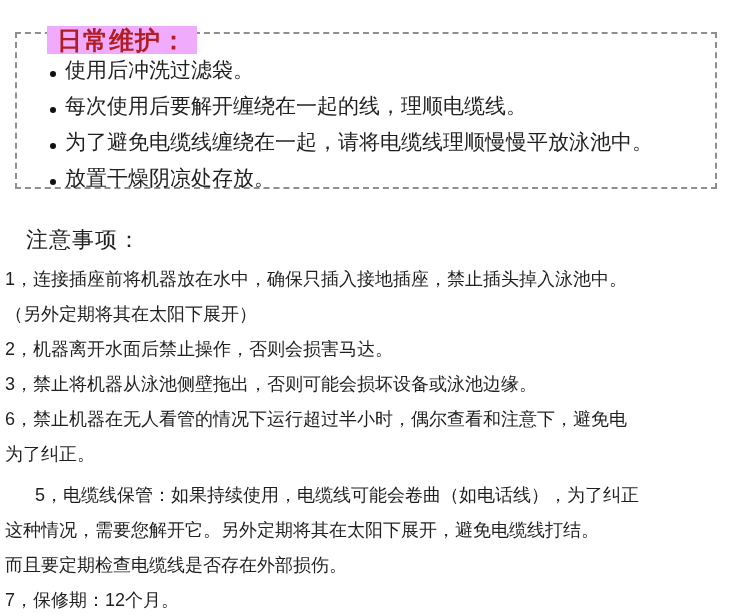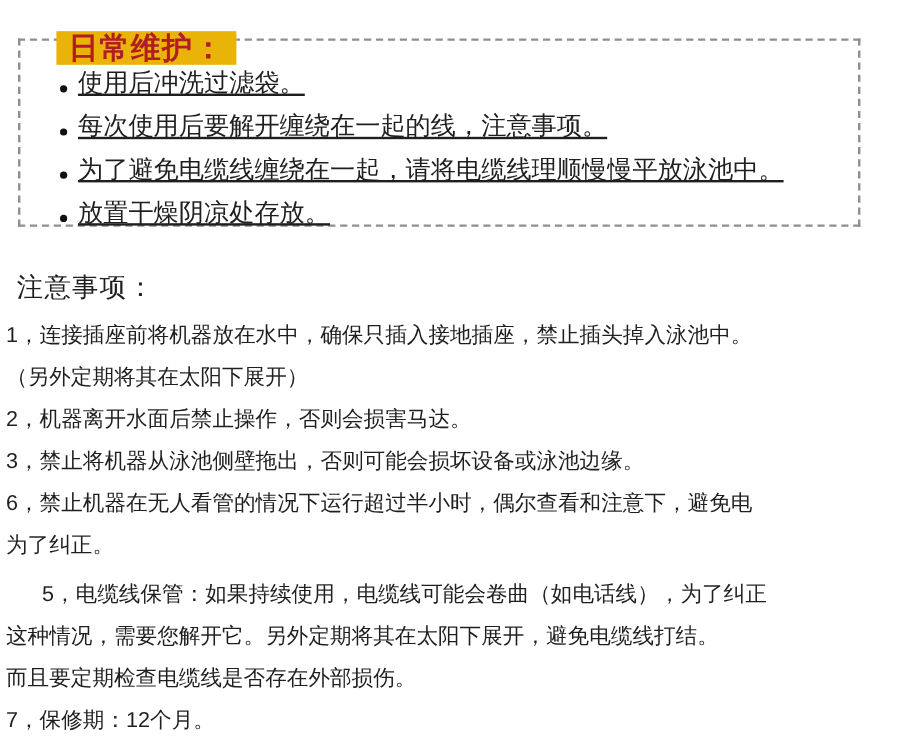--- a/index.html
+++ b/index.html
@@ -24,60 +24,60 @@
     margin: 32px 0 0 15px;
     width: 702px;
     height: 157px;
     border: 2px dashed #8f8f8f;
     padding: 25px 10px 0 33px;
   }
   .box-title {
     position: absolute;
     top: -8px;
     left: 30px;
-    background: #eab308;
+    background: #f0abfc;
     padding: 0 10px;
     color: #b01e24;
     font-size: 25px;
     line-height: 28px;
     font-weight: bold;
     letter-spacing: 1px;
     white-space: nowrap;
   }
   .box-list {
     list-style: none;
   }
   .box-item {
     display: flex;
     align-items: flex-start;
     font-size: 21px;
     line-height: 22px;
     margin-bottom: 14px;
     white-space: nowrap;
-    text-decoration: underline;
   }
   .bullet {
     flex: 0 0 auto;
     width: 6px;
     height: 6px;
     border-radius: 50%;
     background: #111111;
     margin: 12px 9px 0 0;
   }
 
   
   .notes {
     margin-top: 33px;
   }
   .notes-heading {
     font-size: 22px;
     line-height: 35px;
     padding-left: 14px;
     margin-bottom: 5px;
     letter-spacing: 1px;
+    margin-left: 12px;
   }
   .note-line {
     font-size: 18px;
     line-height: 35px;
     padding-left: 5px;
     white-space: nowrap;
   }
   .note-line.gap-before {
     margin-top: 6px;
     padding-left: 35px;
@@ -90,21 +90,21 @@
 
   <div class="maintenance-box">
     <div class="box-title">日常维护：</div>
     <ul class="box-list">
       <li class="box-item">
         <span class="bullet"></span>
         <span>使用后冲洗过滤袋。</span>
       </li>
       <li class="box-item">
         <span class="bullet"></span>
-        <span>每次使用后要解开缠绕在一起的线，注意事项。</span>
+        <span>每次使用后要解开缠绕在一起的线，理顺电缆线。</span>
       </li>
       <li class="box-item">
         <span class="bullet"></span>
         <span>为了避免电缆线缠绕在一起，请将电缆线理顺慢慢平放泳池中。</span>
       </li>
       <li class="box-item">
         <span class="bullet"></span>
         <span>放置干燥阴凉处存放。</span>
       </li>
     </ul>

